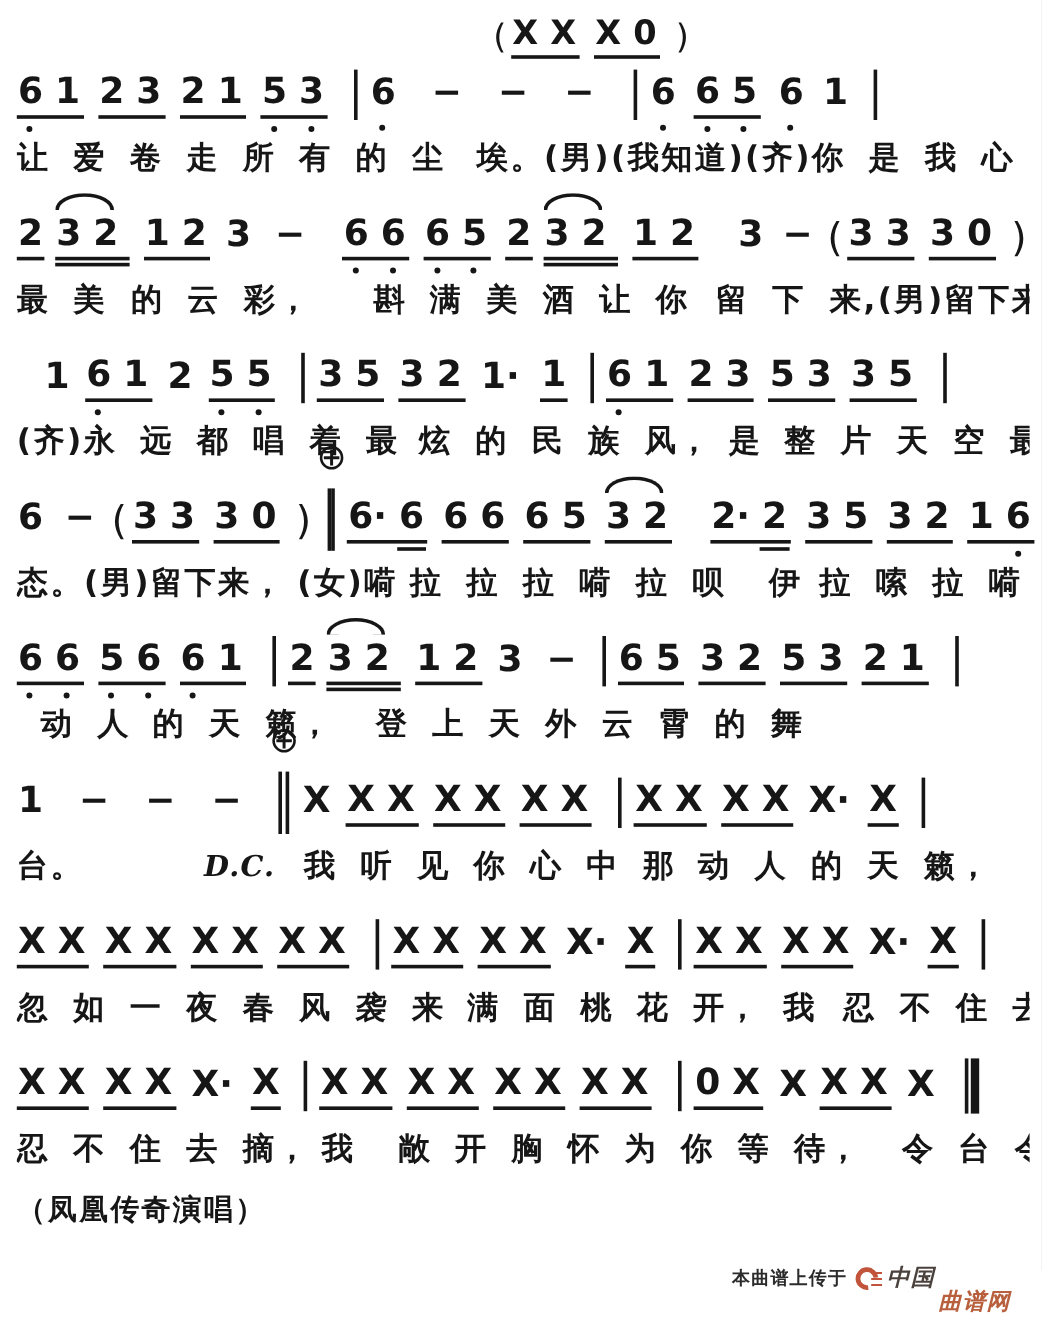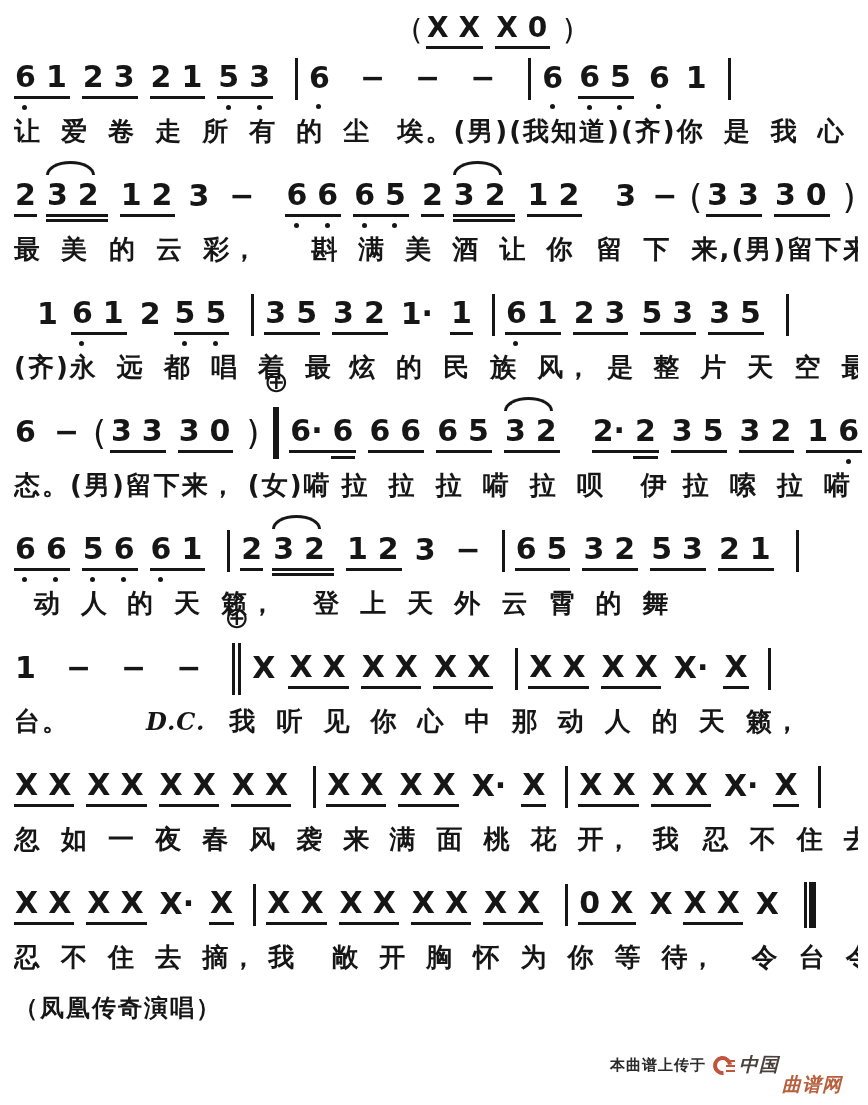--- a/index.html
+++ b/index.html
@@ -335,21 +335,21 @@
             <span class="note">X</span>
           </span>
           <span class="beam">
             <span class="note">X</span>
             <span class="note">X</span>
           </span>
           <span class="note" style="margin-right: 14px;">X·</span>
           <span class="note u1">X</span>
           <span class="bar sgl"></span>
         </div>
-        <div class="lyrics-row"><span class="lyr">台。</span><span class="lyr it" style="margin-left: 76px;">D.C.</span><span class="lyr" style="margin-left: 24px;">我 听 见 你 心 中 那</span><span class="lyr" style="margin-left: 18px;">动 人 的 天 籁，</span></div>
+        <div class="lyrics-row"><span class="lyr">台。</span><span class="lyr it" style="margin-left: 100px;">D.C.</span><span class="lyr" style="margin-left: 24px;">我 听 见 你 心 中 那</span><span class="lyr" style="margin-left: 18px;">动 人 的 天 籁，</span></div>
       </div>
       <div class="system">
         <div class="notes-row">
           <span class="beam">
             <span class="note">X</span>
             <span class="note">X</span>
           </span>
           <span class="beam">
             <span class="note">X</span>
             <span class="note">X</span>

